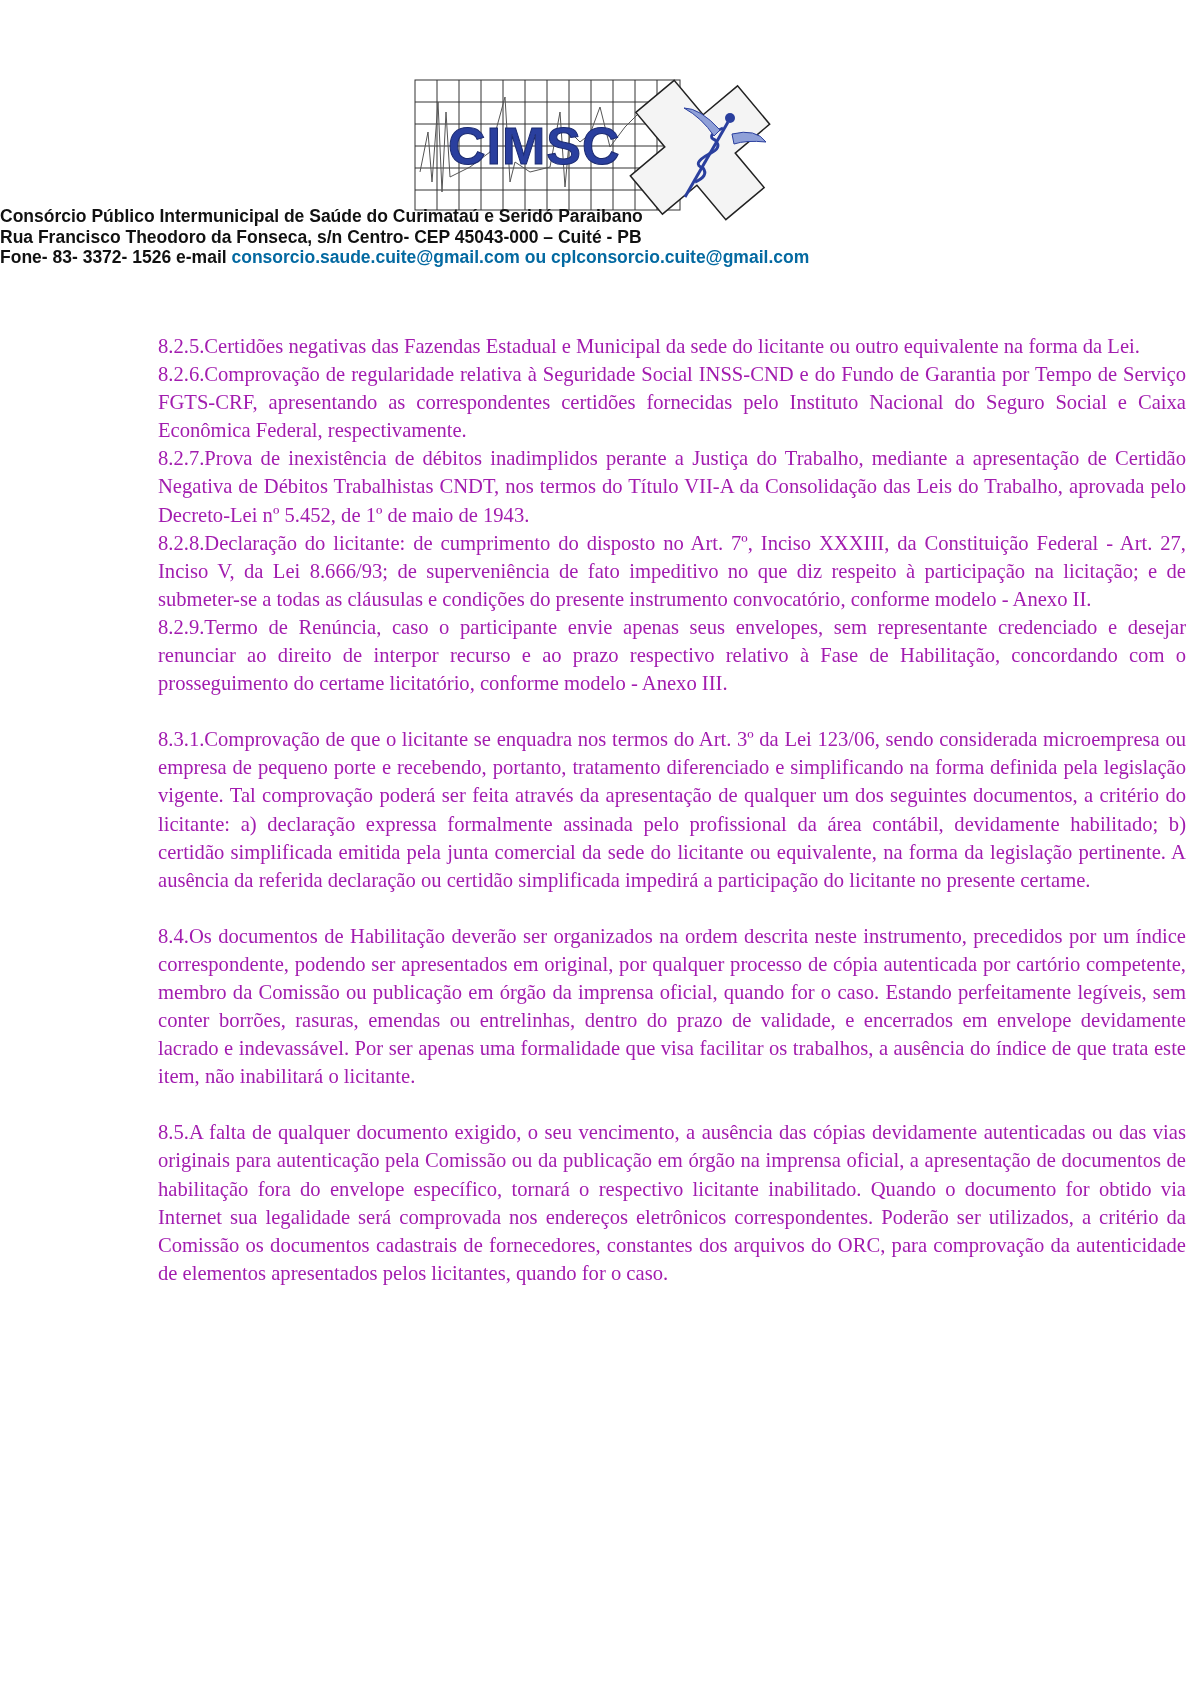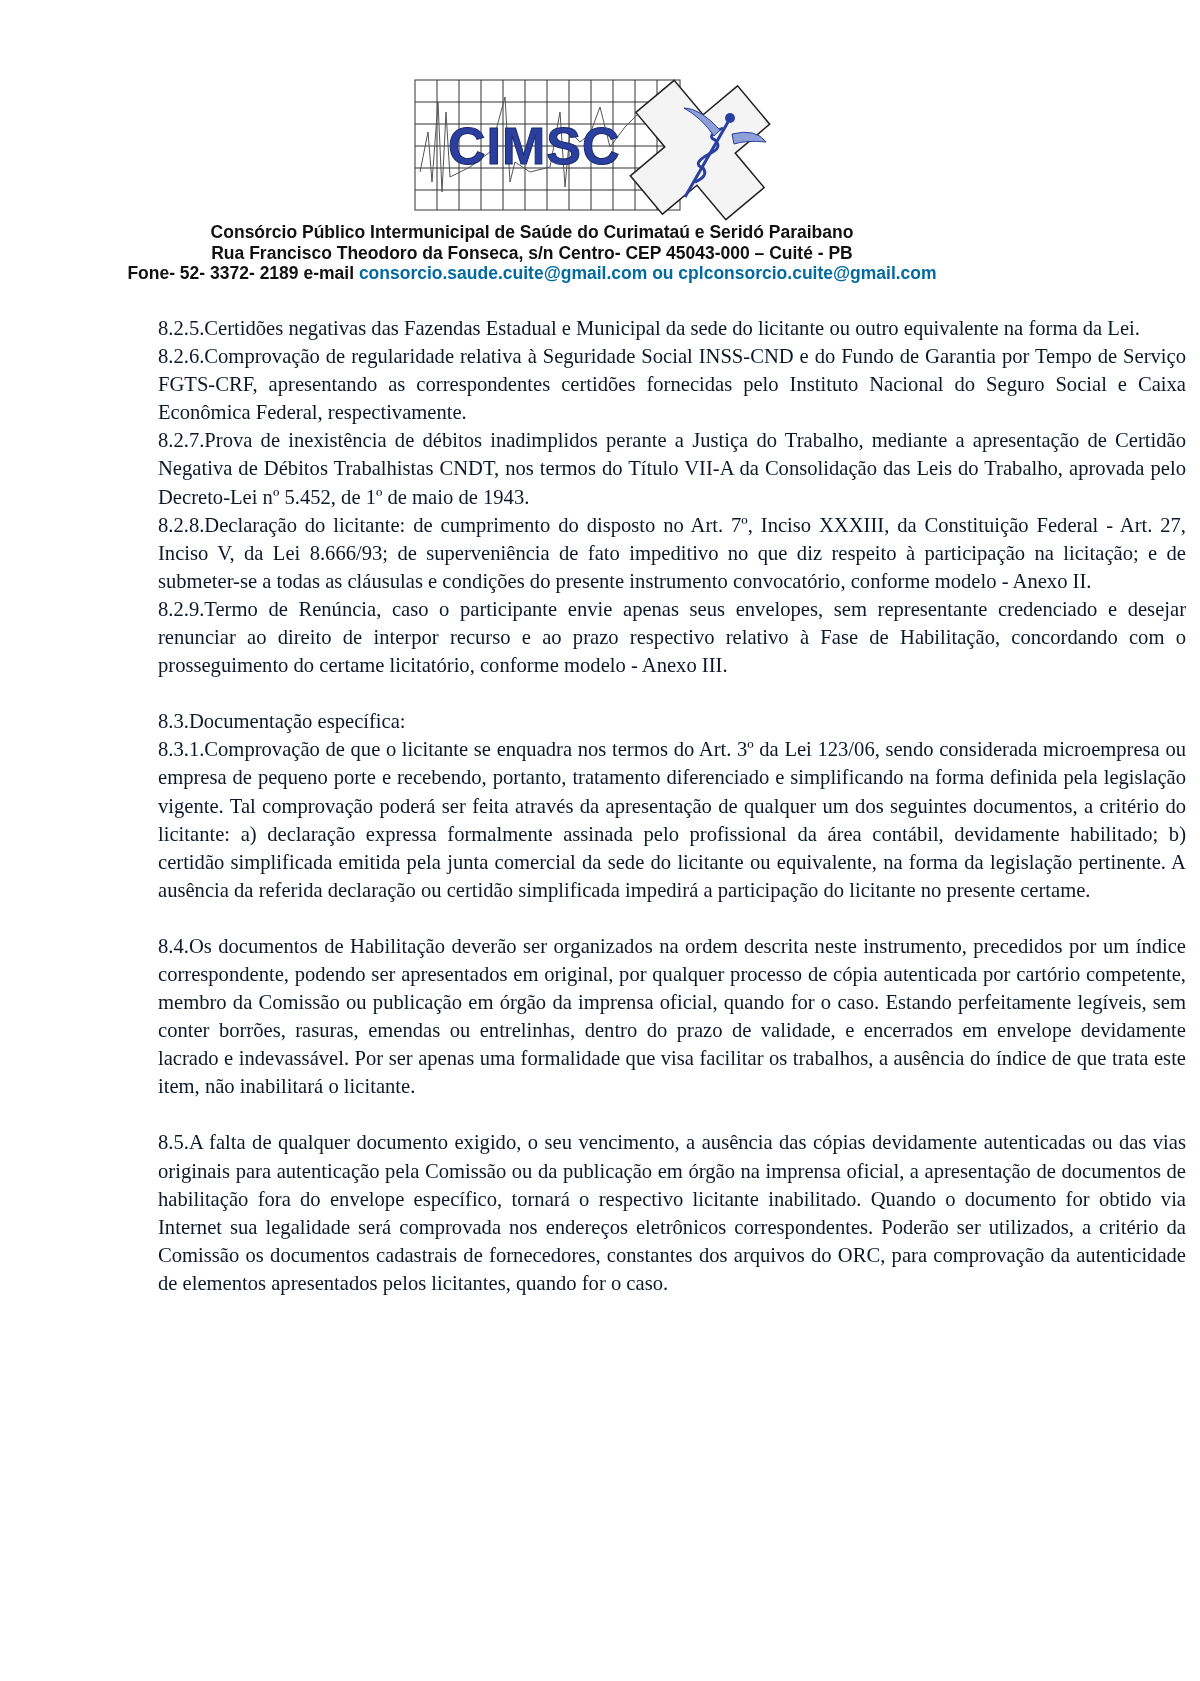--- a/index.html
+++ b/index.html
@@ -3,32 +3,32 @@
 <meta charset="utf-8">
 <style>
   html, body { margin: 0; padding: 0; background: #ffffff; }
   body { width: 1200px; height: 1681px; position: relative; overflow: hidden; }
 
   .logo {
     position: absolute; left: 410px; top: 72px; width: 370px; height: 150px;
   }
 
   .letterhead {
-    position: absolute; left: 0; top: 222px; width: 1064px;
-    text-align: center;
+    position: absolute; left: 0; top: 206px; width: 1064px;
+    text-align: left;
     font-family: "Liberation Sans", sans-serif;
     font-weight: bold; font-size: 17.5px; line-height: 20.5px; color: #111;
   }
   .letterhead .line { display: block; white-space: nowrap; }
   .letterhead a { color: #0369a1; }
 
   .body-text {
-    position: absolute; left: 158px; top: 314px; width: 1028px;
+    position: absolute; left: 158px; top: 332px; width: 1028px;
     font-family: "Liberation Serif", serif;
-    font-size: 20.6px; line-height: 28.1px; color: #0f172a;
+    font-size: 20.6px; line-height: 28.1px; color: #a21caf;
     text-align: justify;
   }
   .body-text p { margin: 0; }
   .body-text .gap { height: 28px; }
 </style>
 </head>
 <body>
 
 <div class="logo">
   <svg width="370" height="150" viewBox="0 0 370 150">
@@ -67,29 +67,28 @@
     <path d="M310,58 q-20,-22 -36,-22 q18,10 30,28 Z" fill="#8fa0d8" stroke="#2a3f9e" stroke-width="1"></path>
     <path d="M322,62 q24,-6 34,8 q-20,-2 -32,2 Z" fill="#8fa0d8" stroke="#2a3f9e" stroke-width="1"></path>
 
     <text x="38" y="92" font-family="Liberation Sans, sans-serif" font-weight="bold" font-size="52" fill="#2a3f9e" stroke="#1b2a70" stroke-width="1" letter-spacing="1">CIMSC</text>
   </svg>
 </div>
 
 <div class="letterhead">
   <span class="line">Consórcio Público Intermunicipal de Saúde do  Curimataú e Seridó Paraibano</span>
   <span class="line">Rua Francisco Theodoro da Fonseca, s/n  Centro- CEP 45043-000 – Cuité - PB</span>
-  <span class="line"><span>Fone- 52- 3372- 2189 e-mail </span><a>consorcio.saude.cuite@gmail.com ou cplconsorcio.cuite@gmail.com</a></span>
+  <span class="line"><span>Fone- 83- 3372- 1526 e-mail </span><a>consorcio.saude.cuite@gmail.com ou cplconsorcio.cuite@gmail.com</a></span>
 </div>
 
 <div class="body-text">
   <p>8.2.5.Certidões negativas das Fazendas Estadual e Municipal da sede do licitante ou outro equivalente na forma da Lei.</p>
   <p>8.2.6.Comprovação de regularidade relativa à Seguridade Social INSS-CND e do Fundo de Garantia por Tempo de Serviço FGTS-CRF, apresentando as correspondentes certidões fornecidas pelo Instituto Nacional do Seguro Social e Caixa Econômica Federal, respectivamente.</p>
   <p>8.2.7.Prova de inexistência de débitos inadimplidos perante a Justiça do Trabalho, mediante a apresentação de Certidão Negativa de Débitos Trabalhistas CNDT, nos termos do Título VII-A da Consolidação das Leis do Trabalho, aprovada pelo Decreto-Lei nº 5.452, de 1º de maio de 1943.</p>
   <p>8.2.8.Declaração do licitante: de cumprimento do disposto no Art. 7º, Inciso XXXIII, da Constituição Federal - Art. 27, Inciso V, da Lei 8.666/93; de superveniência de fato impeditivo no que diz respeito à participação na licitação; e de submeter-se a todas as cláusulas e condições do presente instrumento convocatório, conforme modelo - Anexo II.</p>
   <p>8.2.9.Termo de Renúncia, caso o participante envie apenas seus envelopes, sem representante credenciado e desejar renunciar ao direito de interpor recurso e ao prazo respectivo relativo à Fase de Habilitação, concordando com o prosseguimento do certame licitatório, conforme modelo - Anexo III.</p>
   <div class="gap"></div>
-  <p>8.3.Documentação específica:</p>
   <p>8.3.1.Comprovação de que o licitante se enquadra nos termos do Art. 3º da Lei 123/06, sendo considerada microempresa ou empresa de pequeno porte e recebendo, portanto, tratamento diferenciado e simplificando na forma definida pela legislação vigente. Tal comprovação poderá ser feita através da apresentação de qualquer um dos seguintes documentos, a critério do licitante: a) declaração expressa formalmente assinada pelo profissional da área contábil, devidamente habilitado; b) certidão simplificada emitida pela junta comercial da sede do licitante ou equivalente, na forma da legislação pertinente. A ausência da referida declaração ou certidão simplificada impedirá a participação do licitante no presente certame.</p>
   <div class="gap"></div>
   <p>8.4.Os documentos de Habilitação deverão ser organizados na ordem descrita neste instrumento, precedidos por um índice correspondente, podendo ser apresentados em original, por qualquer processo de cópia autenticada por cartório competente, membro da Comissão ou publicação em órgão da imprensa oficial, quando for o caso. Estando perfeitamente legíveis, sem conter borrões, rasuras, emendas ou entrelinhas, dentro do prazo de validade, e encerrados em envelope devidamente lacrado e indevassável. Por ser apenas uma formalidade que visa facilitar os trabalhos, a ausência do índice de que trata este item, não inabilitará o licitante.</p>
   <div class="gap"></div>
   <p>8.5.A falta de qualquer documento exigido, o seu vencimento, a ausência das cópias devidamente autenticadas ou das vias originais para autenticação pela Comissão ou da publicação em órgão na imprensa oficial, a apresentação de documentos de habilitação fora do envelope específico, tornará o respectivo licitante inabilitado. Quando o documento for obtido via Internet sua legalidade será comprovada nos endereços eletrônicos correspondentes. Poderão ser utilizados, a critério da Comissão os documentos cadastrais de fornecedores, constantes dos arquivos do ORC, para comprovação da autenticidade de elementos apresentados pelos licitantes, quando for o caso.</p>
 </div>
 
 </body></html>

